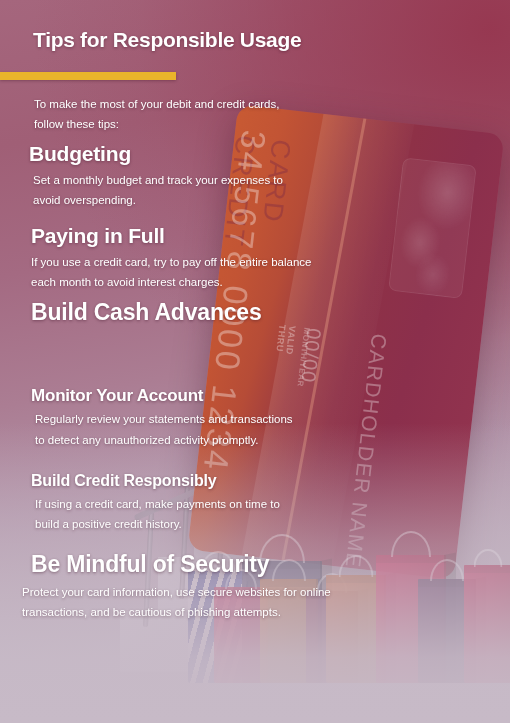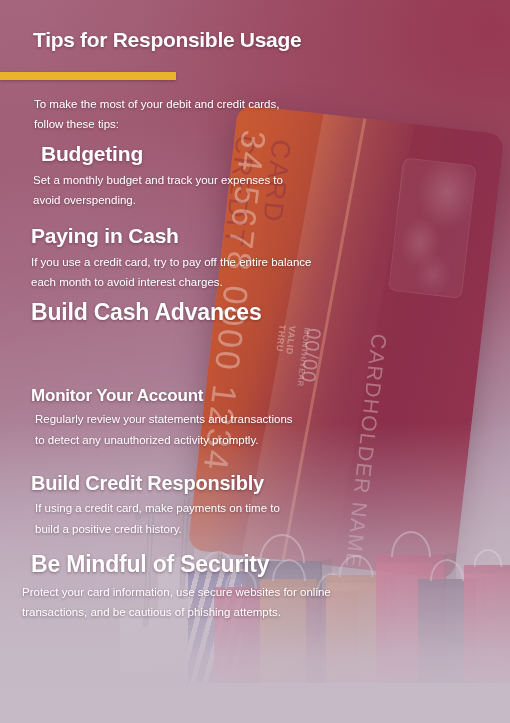--- a/index.html
+++ b/index.html
@@ -229,37 +229,37 @@
     line-height: 1.12;
     letter-spacing: -.2px;
   }
   .tip p {
     margin: 4px 0 0 0;
     font-size: 11.5px;
     line-height: 1.78;
     font-weight: 400;
   }
   .tip-0  { top: 142px; }
-  .tip-0 h2 { font-size: 21px; margin-left: 41px; }
+  .tip-0 h2 { font-size: 21px; margin-left: 29px; }
   .tip-0 p  { margin-left: 33px; }
 
   .tip-1  { top: 224px; }
   .tip-1 h2 { font-size: 21px; margin-left: 31px; }
   .tip-1 p  { margin-left: 31px; }
 
   .tip-2  { top: 300px; }
   .tip-2 h2 { font-size: 23px; margin-left: 31px; }
   .tip-2 p  { margin-left: 31px; }
 
   .tip-3  { top: 386px; }
   .tip-3 h2 { font-size: 17px; margin-left: 31px; }
   .tip-3 p  { margin-left: 35px; }
 
   .tip-4  { top: 472px; }
-  .tip-4 h2 { font-size: 20px; margin-left: 31px; }
+  .tip-4 h2 { font-size: 16px; margin-left: 31px; }
   .tip-4 p  { margin-left: 35px; }
 
   .tip-5  { top: 552px; }
   .tip-5 h2 { font-size: 23px; margin-left: 31px; }
   .tip-5 p  { margin-left: 22px; }
 </style>
 </head>
 <body>
 
 <div id="poster">
@@ -351,21 +351,21 @@
     <div class="intro" style="white-space:pre-line;">To make the most of your debit and credit cards,
 follow these tips:</div>
 
     <div class="tip tip-0">
       <h2>Budgeting</h2>
       <p style="white-space:pre-line;">Set a monthly budget and track your expenses to
 avoid overspending.</p>
     </div>
 
     <div class="tip tip-1">
-      <h2>Paying in Cash</h2>
+      <h2>Paying in Full</h2>
       <p style="white-space:pre-line;">If you use a credit card, try to pay off the entire balance
 each month to avoid interest charges.</p>
     </div>
 
     <div class="tip tip-2">
       <h2>Build Cash Advances</h2>
     </div>
 
     <div class="tip tip-3">
       <h2>Monitor Your Account</h2>

